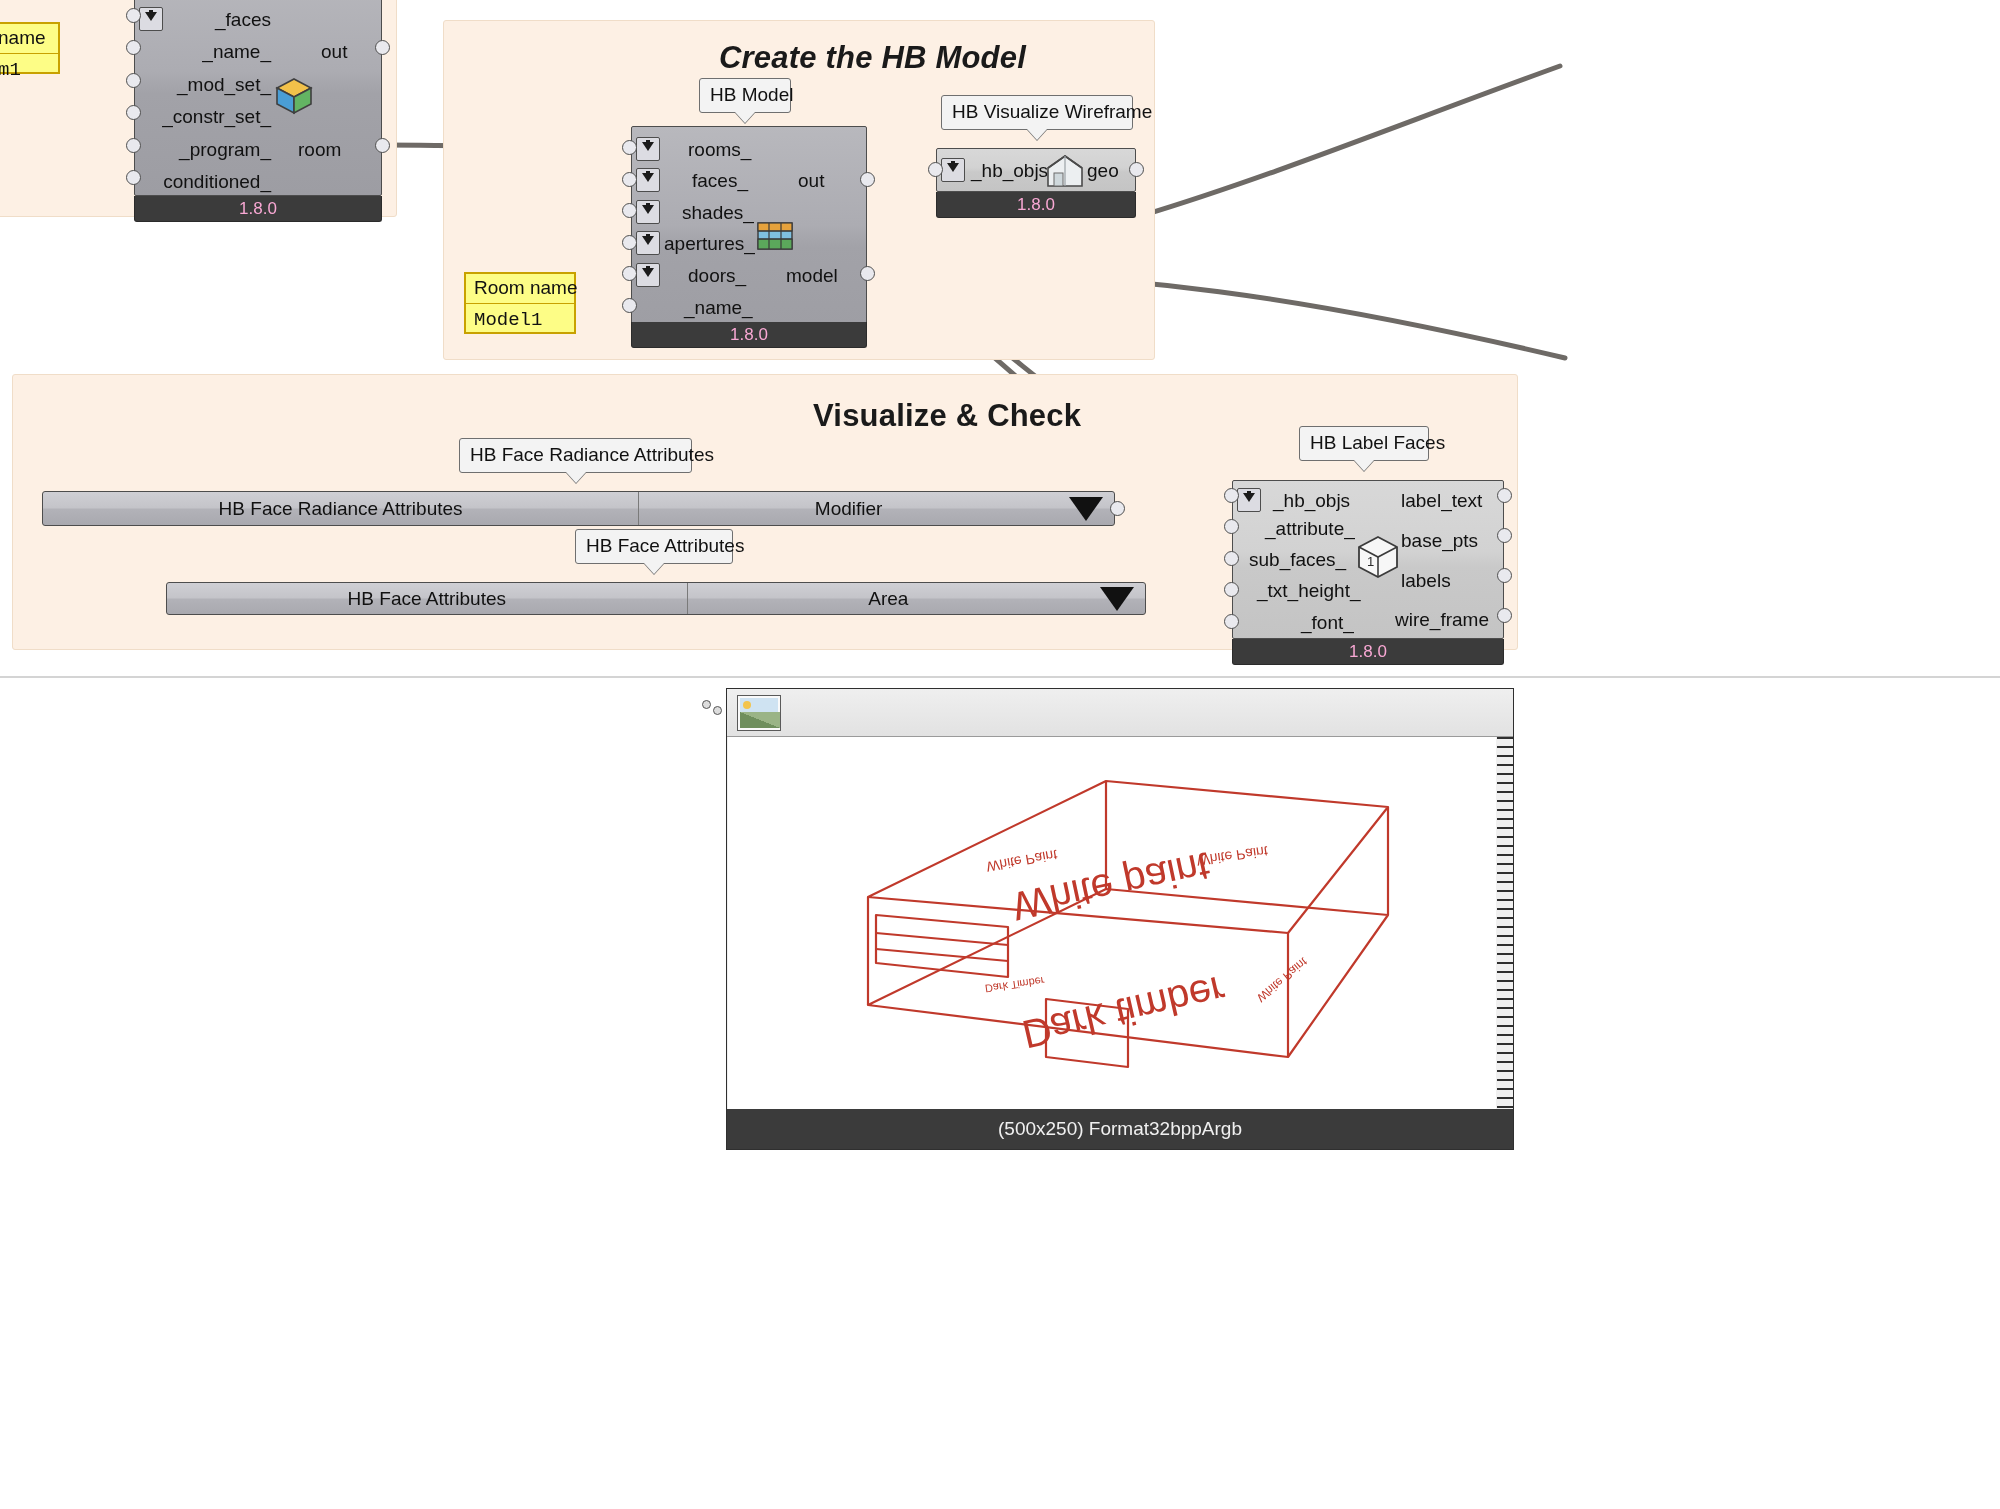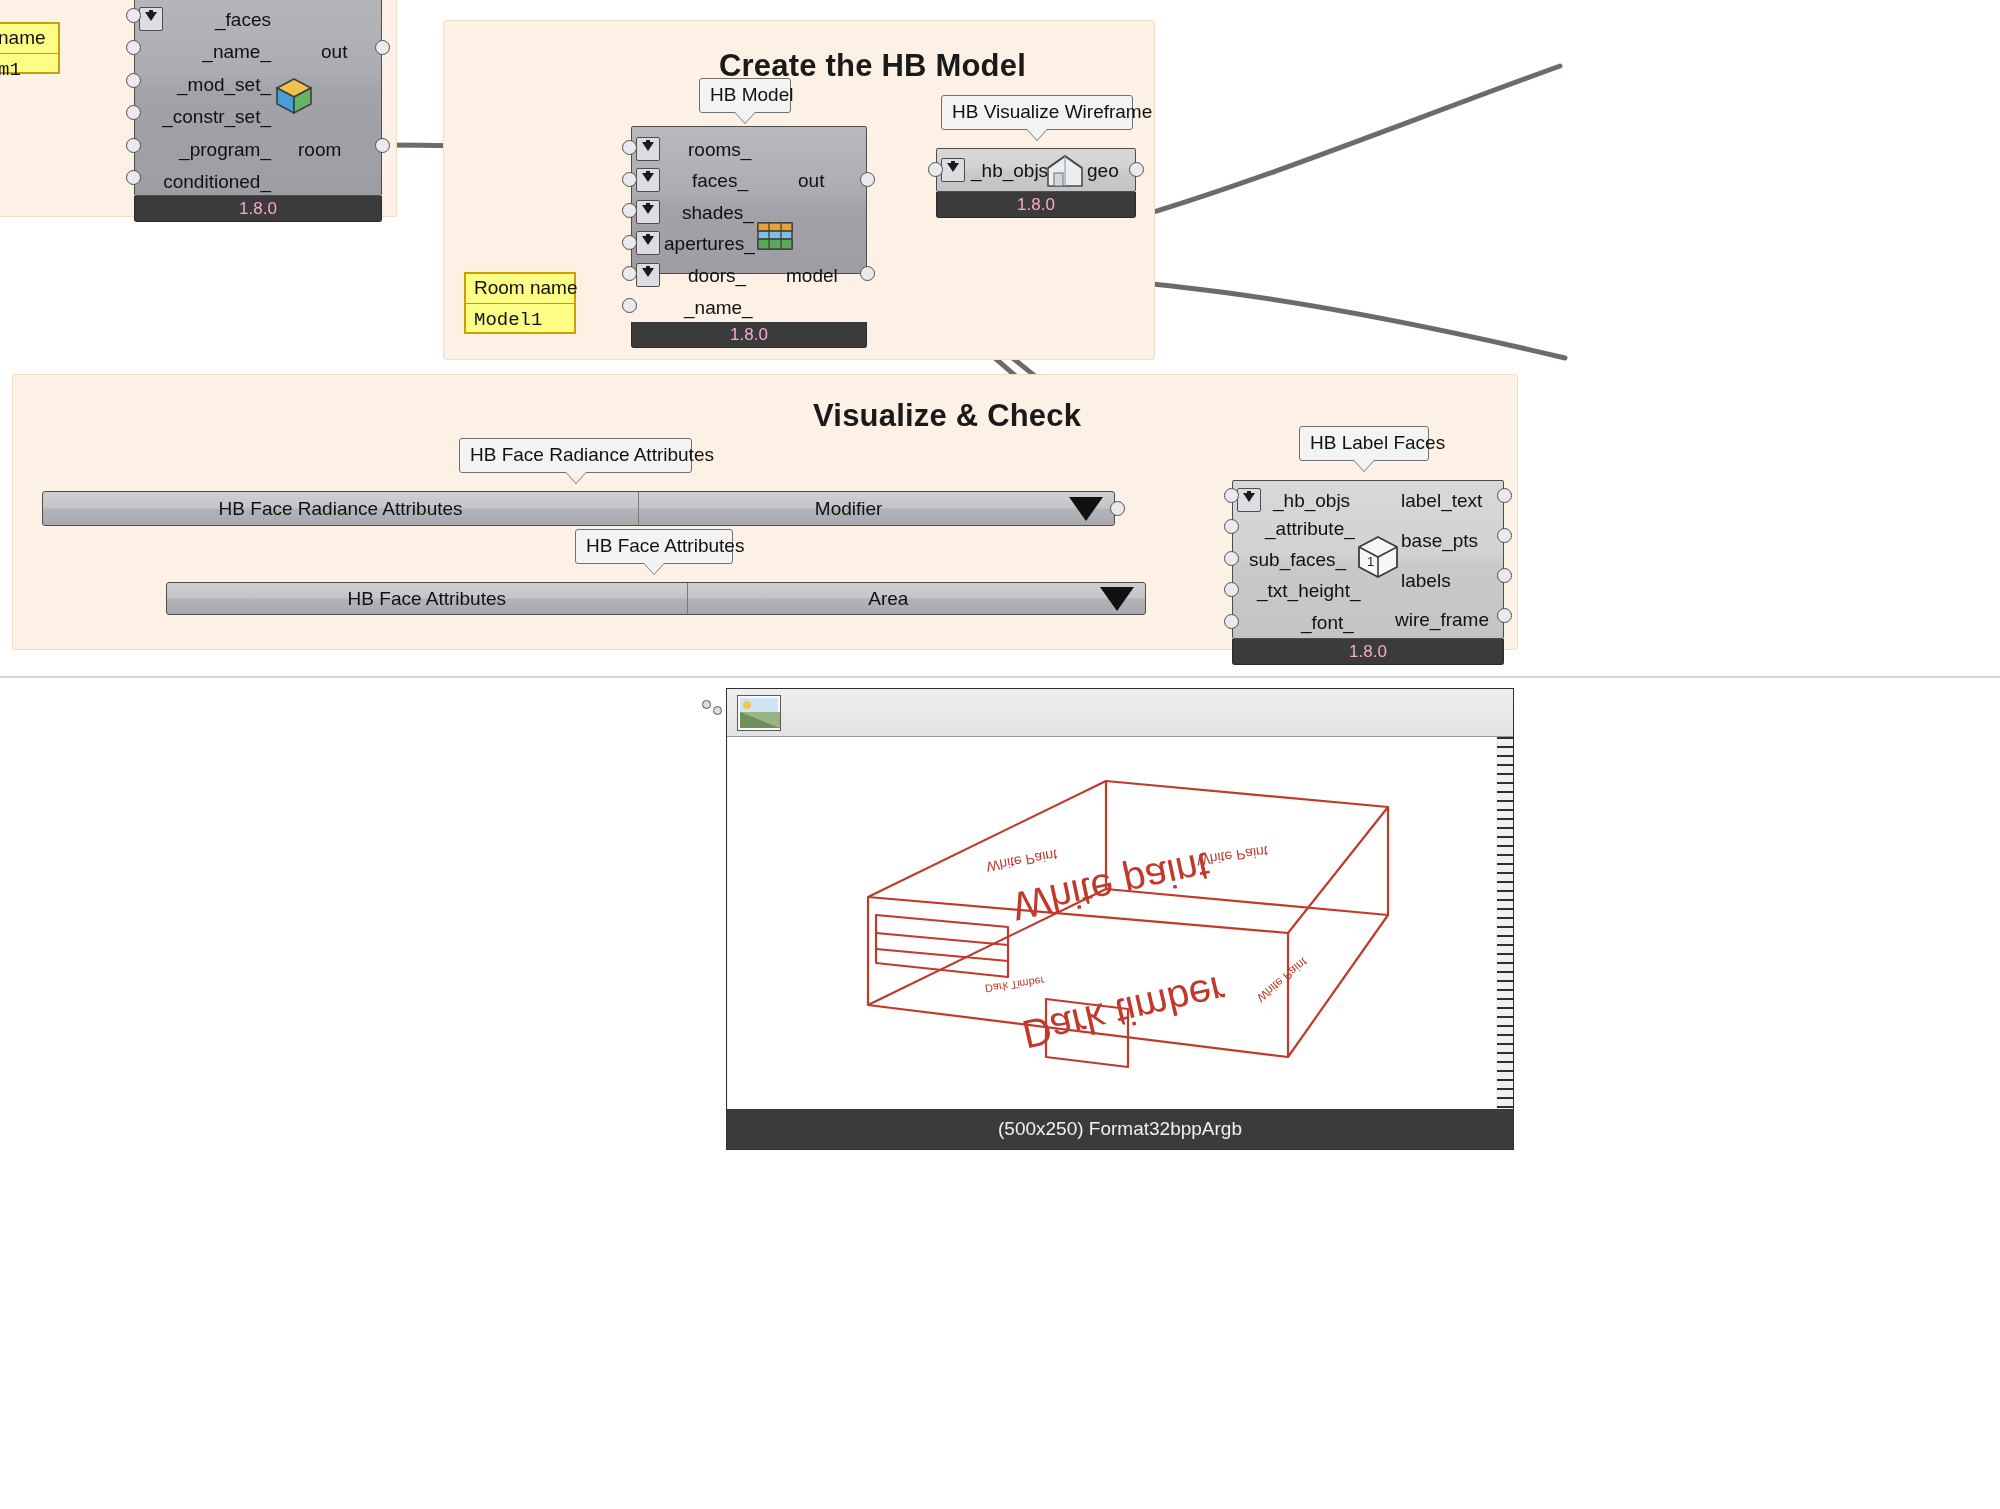--- a/index.html
+++ b/index.html
@@ -262,21 +262,21 @@
       <path d="M868,272 C1000,330 1080,470 1228,523"></path>
 
       <path d="M868,272 C1100,250 1300,160 1560,66"></path>
       <path d="M868,272 C1120,268 1320,300 1565,358"></path>
 
       <path d="M1115,508 C1160,508 1190,516 1228,522"></path>
     </g>
   </svg>
 
   <div class="group" style="left:443px;top:20px;width:710px;height:338px;"></div>
-  <div class="group-title" style="left:719px;top:48px;">Create the HB Model</div>
+  <div class="group-title" style="left:719px;top:40px;font-style:italic;">Create the HB Model</div>
 
   <div class="group" style="left:-60px;top:-40px;width:455px;height:255px;"></div>
 
   <div class="group" style="left:12px;top:374px;width:1504px;height:274px;"></div>
   <div class="group-title" style="left:813px;top:398px;">Visualize &amp; Check</div>
 
   <div class="comp" style="left:134px;top:-32px;width:248px;height:228px;">
     <div class="dbtn" style="left:4px;top:38px;"></div>
     <span class="port-label in" style="right:110px;top:40px;">_faces</span>
     <span class="port-label in" style="right:110px;top:72px;">_name_</span>
@@ -306,21 +306,21 @@
 
   <div class="panel" style="left:-12px;top:22px;width:72px;height:52px;">
     <div class="panel-head">name</div>
     <div class="panel-body">m1</div>
   </div>
 
   <div class="bubble" style="left:699px;top:78px;width:92px;">
     <span>HB Model</span>
     <span class="tail"></span>
   </div>
-  <div class="comp" style="left:631px;top:126px;width:236px;height:148px;">
+  <div class="comp" style="left:631px;top:126px;width:236px;height:220px;">
     <div class="dbtn" style="left:4px;top:10px;"></div>
     <div class="dbtn" style="left:4px;top:41px;"></div>
     <div class="dbtn" style="left:4px;top:73px;"></div>
     <div class="dbtn" style="left:4px;top:104px;"></div>
     <div class="dbtn" style="left:4px;top:136px;"></div>
     <span class="port-label in" style="left:56px;top:12px;">rooms_</span>
     <span class="port-label in" style="left:60px;top:43px;">faces_</span>
     <span class="port-label in" style="left:50px;top:75px;">shades_</span>
     <span class="port-label in" style="left:32px;top:106px;">apertures_</span>
     <span class="port-label in" style="left:56px;top:138px;">doors_</span>

